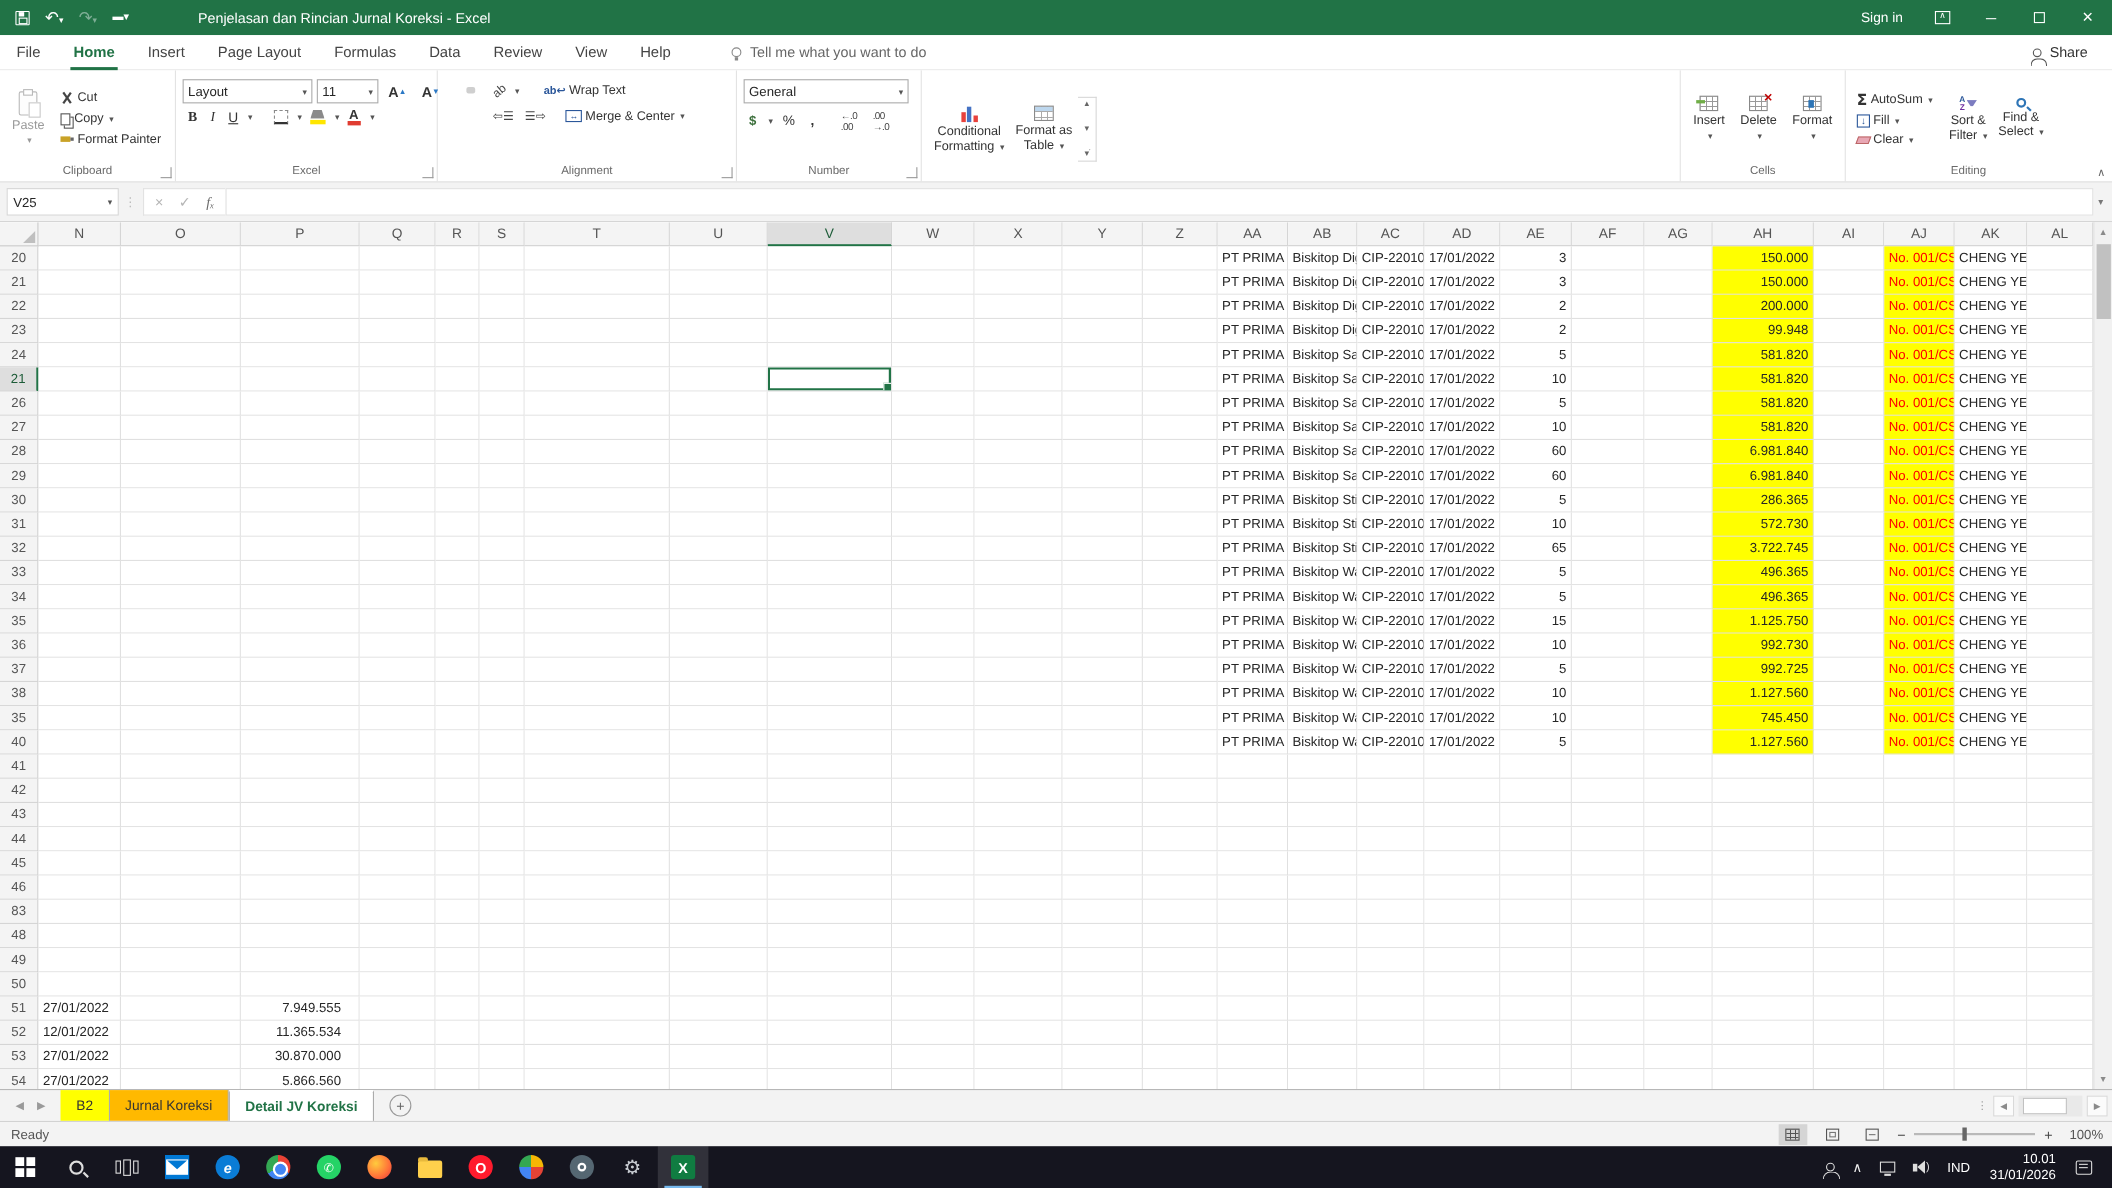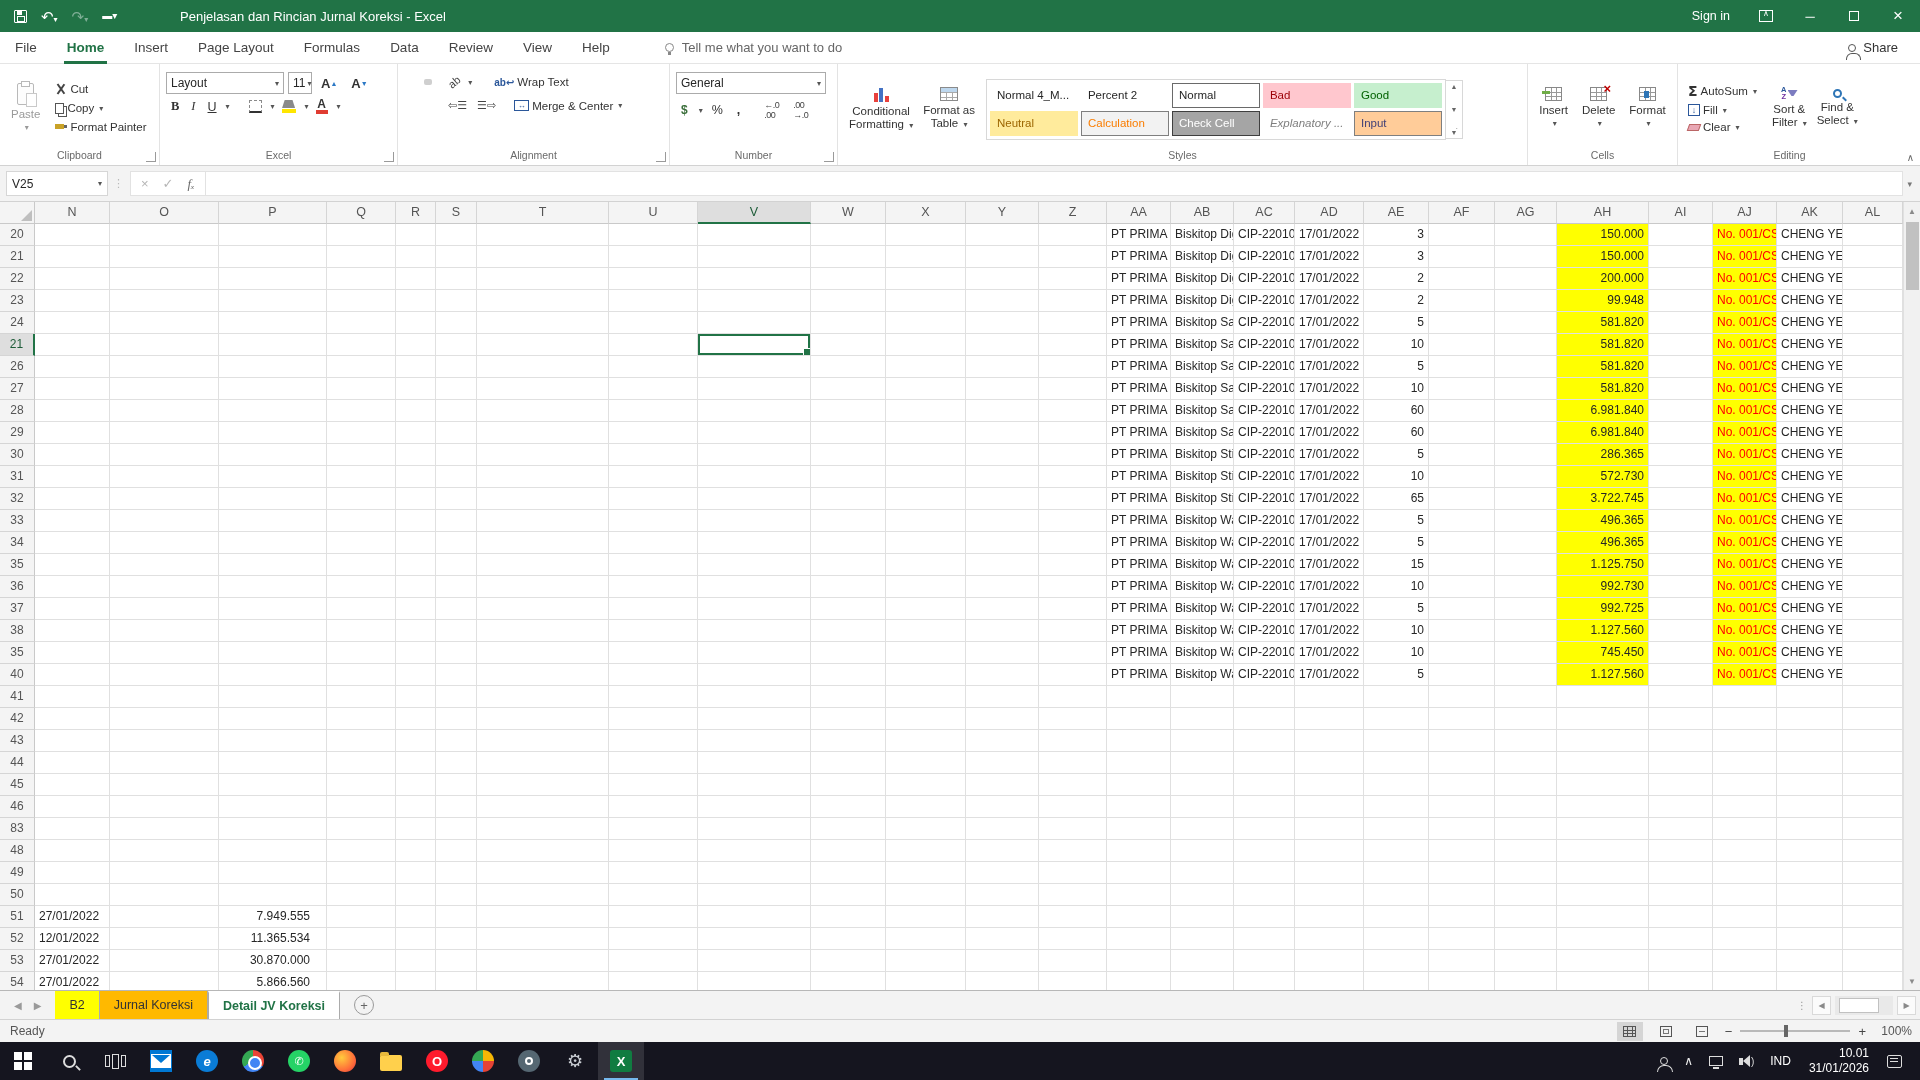--- a/index.html
+++ b/index.html
@@ -290,21 +290,21 @@
       <span class="launcher"></span>
     </div>
 
     <div class="rgroup" style="width:238px">
       <div class="rg-body" style="flex-direction:column;align-items:flex-start;gap:4px;padding-top:8px">
         <div style="display:flex;gap:4px;align-items:center">
           <div class="combo" style="width:118px">
             <span>Layout</span>
               <span class="caret">▾</span>
           </div>
-          <div class="combo" style="width:24px">
+          <div class="combo" style="width:56px">
             <span>11</span>
               <span class="caret">▾</span>
           </div>
           <span class="fbtn grow-a">A<sup>▲</sup></span>
           <span class="fbtn grow-a">A<sup>▼</sup></span>
         </div>
         <div style="display:flex;gap:2px;align-items:center">
           <span class="fbtn ic-bold">B</span>
           <span class="fbtn ic-italic">I</span>
           <span class="fbtn ic-under">U</span>
@@ -392,39 +392,26 @@
             <i style="height:9px;background:#E8413C"></i>
               <i style="height:14px;background:#4472C4"></i>
               <i style="height:6px;background:#E8413C"></i>
           </span>
           <span><span>Conditional</span><br><span>Formatting</span> <span class="caret">▾</span></span>
         </div>
         <div class="bigbtn">
           <span class="bic ic-fat"></span>
           <span><span>Format as</span><br><span>Table</span> <span class="caret">▾</span></span>
         </div>
-        <div id="style-gallery">
-            <div class="stylecell" style="background: rgb(255, 255, 255); color: rgb(38, 38, 38);">Normal 4_M...</div>
-            <div class="stylecell" style="background: rgb(255, 255, 255); color: rgb(38, 38, 38);">Percent 2</div>
-            <div class="stylecell selected" style="background: rgb(255, 255, 255); color: rgb(38, 38, 38);">Normal</div>
-            <div class="stylecell" style="background: rgb(255, 199, 206); color: rgb(156, 0, 6);">Bad</div>
-            <div class="stylecell" style="background: rgb(198, 239, 206); color: rgb(0, 97, 0);">Good</div>
-            <div class="stylecell" style="background: rgb(255, 235, 156); color: rgb(156, 101, 0);">Neutral</div>
-            <div class="stylecell" style="background: rgb(242, 242, 242); color: rgb(250, 125, 0); box-shadow: rgb(127, 127, 127) 0px 0px 0px 1px inset;">Calculation</div>
-            <div class="stylecell" style="background: rgb(165, 165, 165); color: rgb(255, 255, 255); box-shadow: rgb(63, 63, 63) 0px 0px 0px 1px inset;">Check Cell</div>
-            <div class="stylecell" style="background: rgb(255, 255, 255); color: rgb(127, 127, 127); font-style: italic;">Explanatory ...</div>
-            <div class="stylecell" style="background: rgb(255, 204, 153); color: rgb(63, 63, 118); box-shadow: rgb(127, 127, 127) 0px 0px 0px 1px inset;">Input</div>
-          </div>
         <div class="gal-scroll">
           <span>▲</span>
           <span>▼</span>
           <span>▼́</span>
         </div>
       </div>
-      <div class="rg-label">Styles</div>
     </div>
 
     <div class="rgroup" style="width:150px">
       <div class="rg-body" style="justify-content:center;gap:4px">
         <div class="bigbtn">
           <span class="bic mini-table mt-ins"></span>
           <span>Insert</span>
             <span class="caret">▾</span>
         </div>
         <div class="bigbtn">

